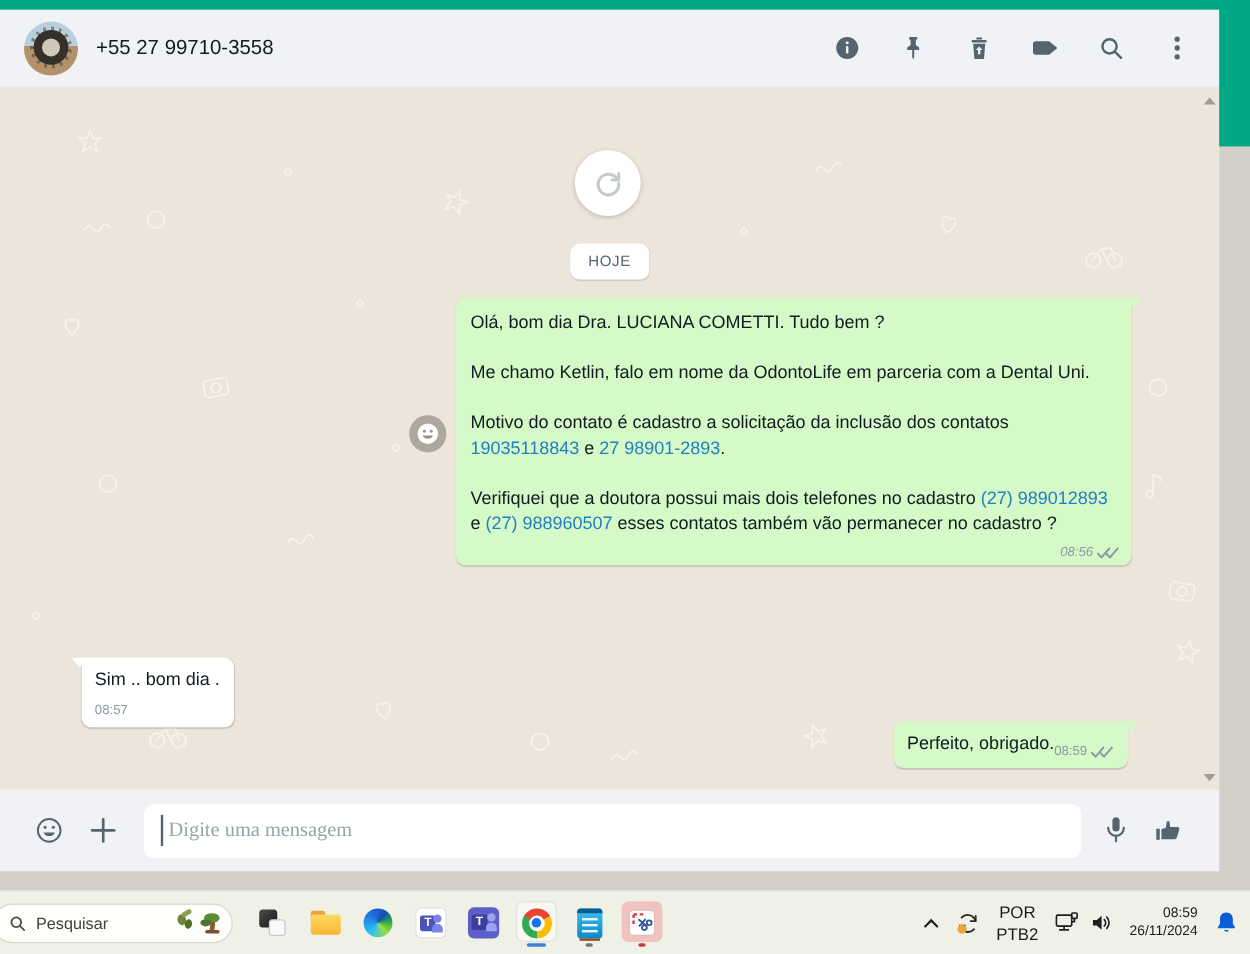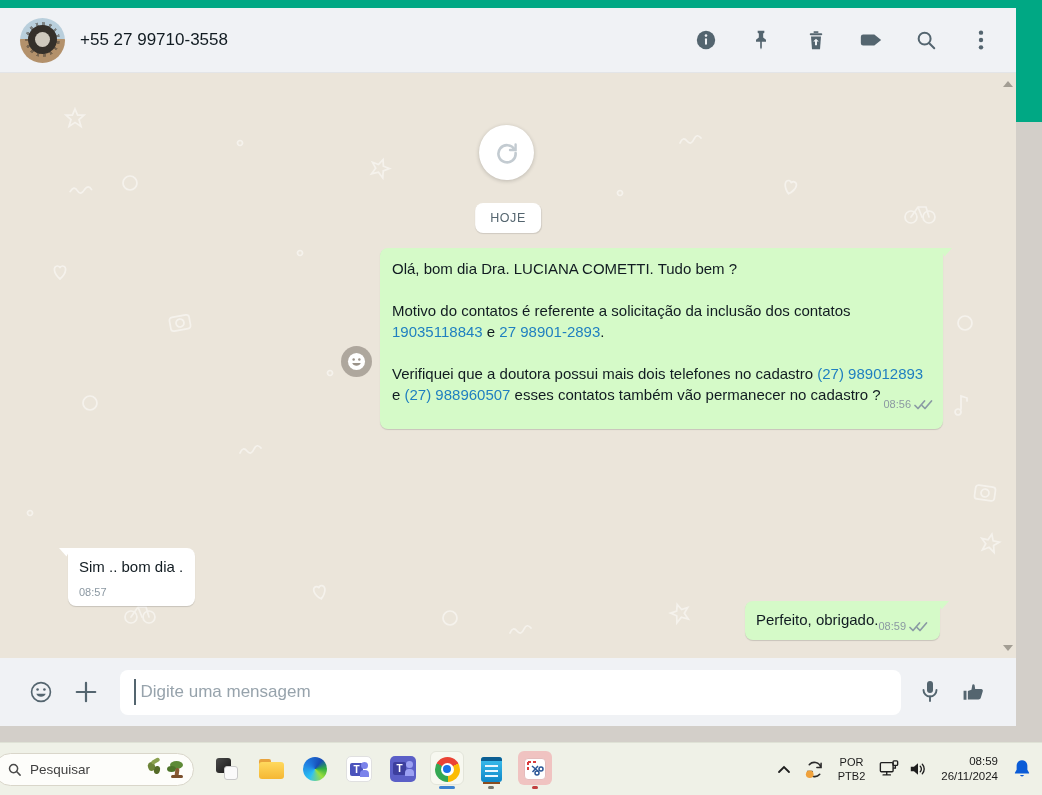--- a/index.html
+++ b/index.html
@@ -43,21 +43,21 @@
   .bubble.out { background:#d5fac8; border-top-right-radius:0; }
   .bubble.in  { background:#ffffff; border-top-left-radius:0; }
   .bubble.out .tail { right:-9px; }
   .bubble.in  .tail { left:-9px; }
 
   .msg-big { left:380px; top:175px; width:563px; padding:10px 12px 24px 12px; }
   .msg-big p { margin:0 0 21px 0; }
   .msg-big p:last-of-type { margin-bottom:0; }
   a.msg-link { color:#1f7fc0; text-decoration:none; cursor:pointer; }
   .meta { font-size:11px; color:#8b98a2; white-space:nowrap; display:inline-flex; align-items:center; gap:3px; }
-  .meta-abs { position:absolute; right:10px; bottom:14px; }
+  .meta-abs { position:absolute; right:10px; bottom:0;font-style:italic; }
   .meta-inline { position:relative; top:5px; }
 
   .react-btn { position:absolute; left:341px; top:273px; width:31px; height:31px; border-radius:50%;
                background:rgba(154,146,136,.75); display:flex; align-items:center; justify-content:center; cursor:pointer; }
 
   .unread-band { position:absolute; left:0; top:406px; width:1016px; height:58px; background:rgba(255,255,255,.55);
                  border-top:1px solid rgba(185,180,170,.45); border-bottom:1px solid rgba(185,180,170,.45);
                  display:flex; align-items:center; justify-content:center; }
   .unread-pill { background:#fff; border-radius:17px; padding:9px 26px; font-size:13px; font-weight:700;
                  color:#10202c; letter-spacing:.2px; box-shadow:0 1px 2px rgba(0,0,0,.14); }
@@ -65,21 +65,21 @@
   .msg-in  { left:68px; top:475px; padding:8px 12px 8px 11px; display:flex; align-items:baseline;flex-direction:column; }
   .msg-out-small { right:76px; top:528px; padding:8px 12px 8px 11px; display:flex; align-items:baseline; }
 
   .scroll-arrow { position:absolute; left:1003px; width:0; height:0; border-left:5px solid transparent;
                   border-right:5px solid transparent; cursor:pointer; }
   .scroll-arrow.up   { top:8px;  border-bottom:6px solid #a39e94; }
   .scroll-arrow.down { top:572px; border-top:6px solid #a39e94; }
 
   
   .composer { position:absolute; left:0; top:650px; width:1016px; height:68px; background:#f0f2f5;
-              display:flex; align-items:center; }
+              display:flex; align-items:center;font-family:Liberation Serif, serif; }
   .composer .icon-btn { flex:0 0 auto; }
   .c-emoji { margin-left:29px; }
   .c-plus  { margin-left:21px; }
   .input-box { margin-left:22px; width:781px; height:45px; background:#fff; border-radius:8px;
                display:flex; align-items:center; padding:0 14px; cursor:text; }
   .caret { width:1.5px; height:26px; background:#54656f; margin-right:5px; }
   .placeholder { font-size:17px; color:#97a3ac; }
   .c-mic   { margin-left:17px; }
   .c-thumb { margin-left:19px; }
 
@@ -134,21 +134,21 @@
 
   .notepad { position:relative; width:21px; height:25px; border-radius:3px; background:linear-gradient(#3ec1f0,#0f87c7); }
   .notepad .spine { position:absolute; left:0; top:0; width:21px; height:4px; border-radius:3px 3px 0 0; background:#0b5e92; }
   .notepad .l { position:absolute; left:4px; width:13px; height:2px; background:#eaf7ff; }
   .notepad .base { position:absolute; left:2px; bottom:-2px; width:17px; height:2px; background:#8a4d1f; }
 
   .snipbox { position:relative; width:22px; height:22px; background:#fff; border-radius:4px; border:1px solid #e4bcbc; }
 
   .tray { margin-left:auto; display:flex; align-items:center; padding-right:10px; }
   .tray .gap { width:13px; }
-  .tray-text { font-size:11px; color:#1c1c1c; text-align:center; line-height:1.3; cursor:pointer; }
+  .tray-text { font-size:14px; color:#1c1c1c; text-align:center; line-height:1.3; cursor:pointer; }
   .clock { font-size:11.5px; color:#1a1a1a; text-align:right; line-height:1.3; cursor:pointer; }
   .tray-ic { display:flex; align-items:center; justify-content:center; cursor:pointer; }
 </style>
 </head>
 <body>
 
 <div class="screen">
   <div class="top-accent"></div>
   <div class="right-accent"></div>
 
@@ -272,22 +272,23 @@
         </svg>
       </div>
 
       <div class="date-pill">HOJE</div>
 
       <div class="bubble out msg-big">
         <svg class="tail" width="10" height="10" viewBox="0 0 10 10">
             <path d="M0 0 H10 L2.5 8.5 Q0 5 0 0 Z" fill="#d5fac8"></path>
           </svg>
         <p><span>Olá, bom dia Dra. LUCIANA COMETTI. Tudo bem ?</span></p>
+        <p><span>Me chamo Ketlin, falo em nome da OdontoLife em parceria com a Dental Uni.</span></p>
         <p>
-          <span>Motivo do contatos é referente a solicitação da inclusão dos contatos </span><a class="msg-link">19035118843</a><span> e  </span><a class="msg-link">27 98901-2893</a><span>.</span>
+          <span>Motivo do contato é cadastro a solicitação da inclusão dos contatos </span><a class="msg-link">19035118843</a><span> e  </span><a class="msg-link">27 98901-2893</a><span>.</span>
         </p>
         <p>
           <span>Verifiquei que a doutora possui mais dois telefones no cadastro </span><a class="msg-link">(27) 989012893</a><span> e </span><a class="msg-link">(27) 988960507</a><span> esses contatos também vão permanecer no cadastro ?</span>
         </p>
         <span class="meta meta-abs">
           <span>08:56</span>
           <svg width="19" height="12" viewBox="0 0 19 12" fill="none" stroke="#8a9aa4" stroke-width="1.7" stroke-linecap="round" stroke-linejoin="round">
               <path d="M1 6.5 L4 9.5 L10.5 2"></path>
               <path d="M8 6.5 L11 9.5 L17.5 2"></path>
             </svg>

